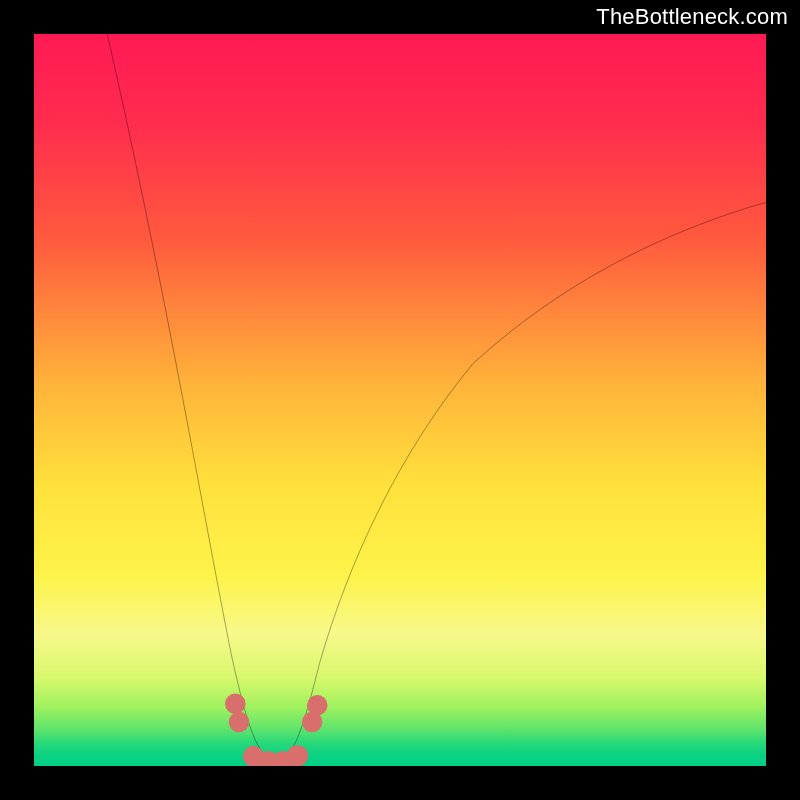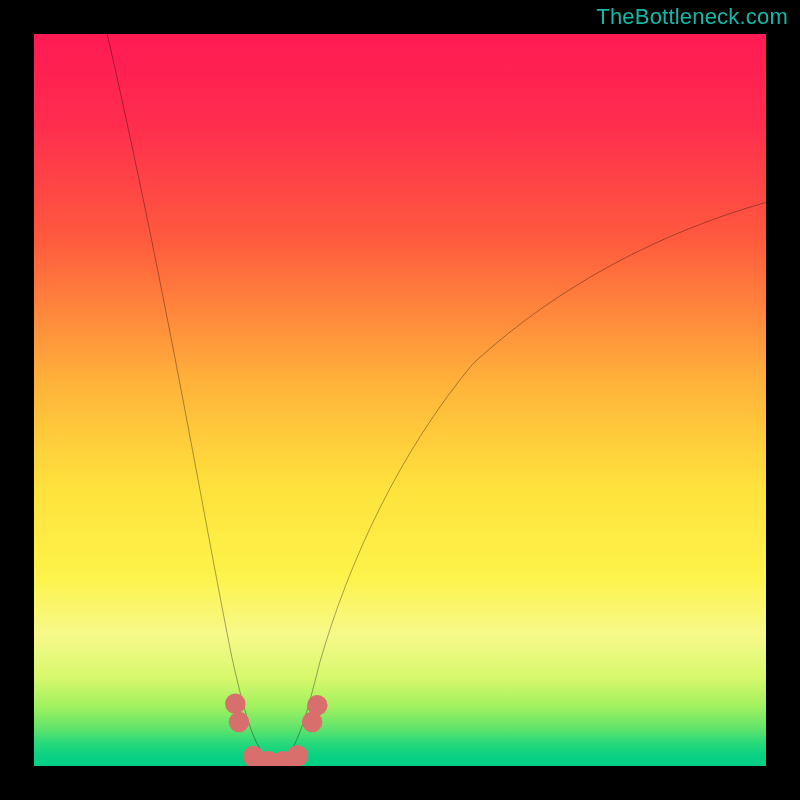--- a/index.html
+++ b/index.html
@@ -14,21 +14,21 @@
   .outer {
     width: 800px;
     height: 800px;
     background: #000;
     position: relative;
   }
   .watermark {
     position: absolute;
     top: 4px;
     right: 12px;
-    color: #14b8a6;
+    color: #ffffff;
     font-size: 22px;
     font-weight: 500;
     letter-spacing: 0.2px;
     z-index: 10;
     margin-left: 41px;
   }
   .plot-frame {
     position: absolute;
     left: 34px;
     top: 34px;

